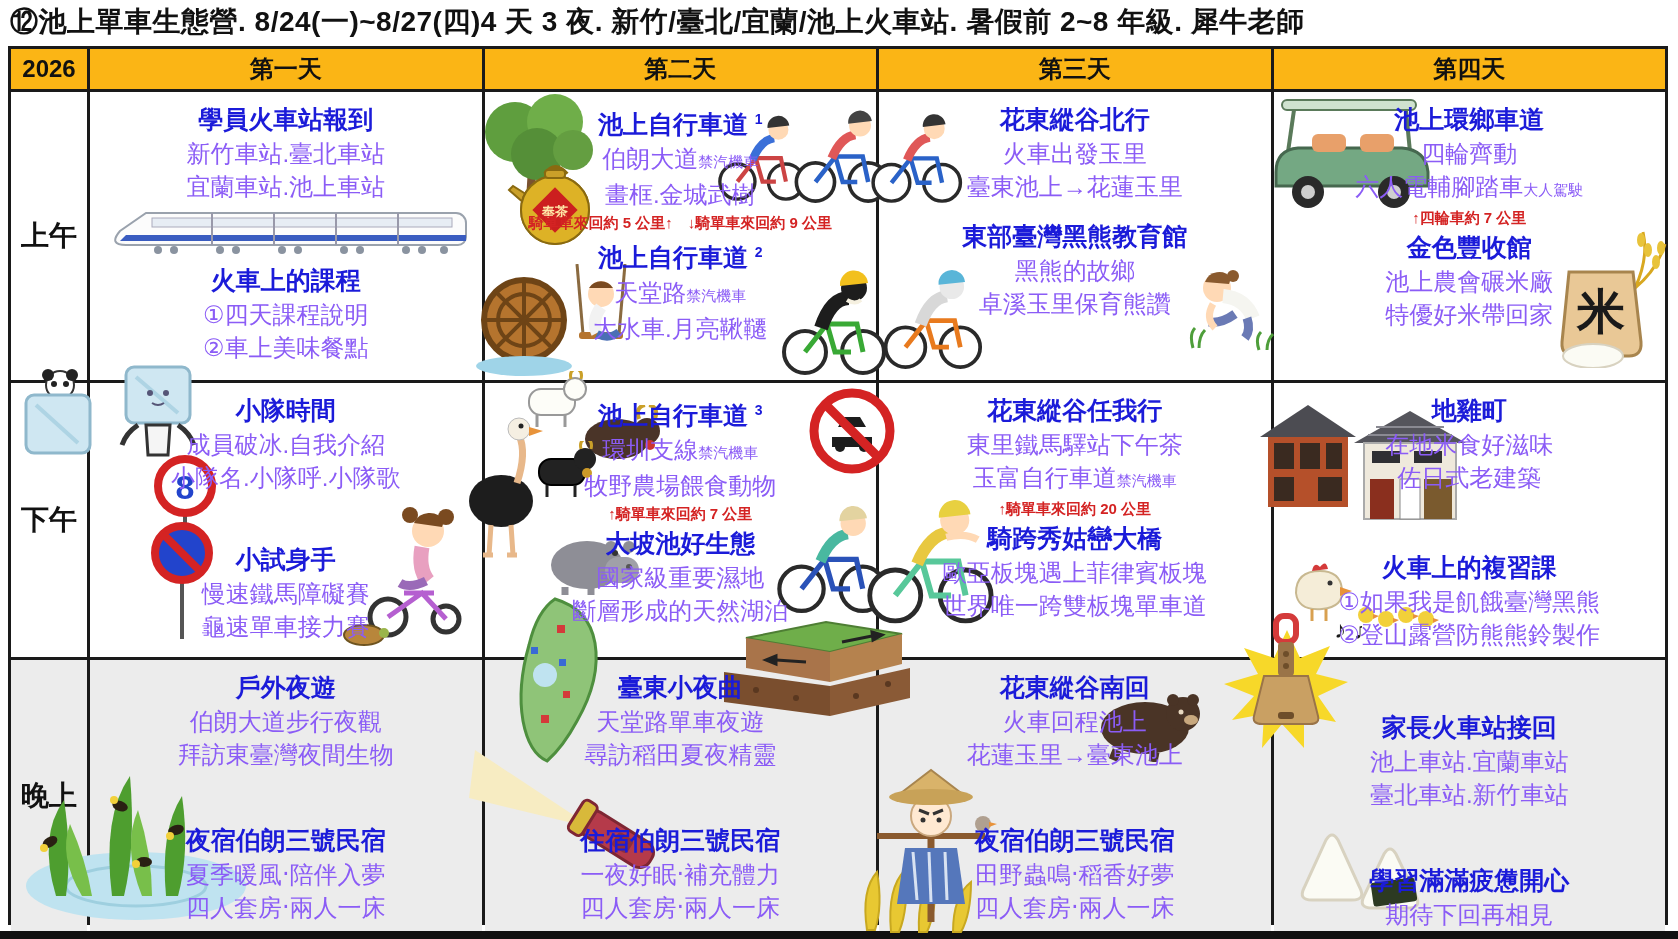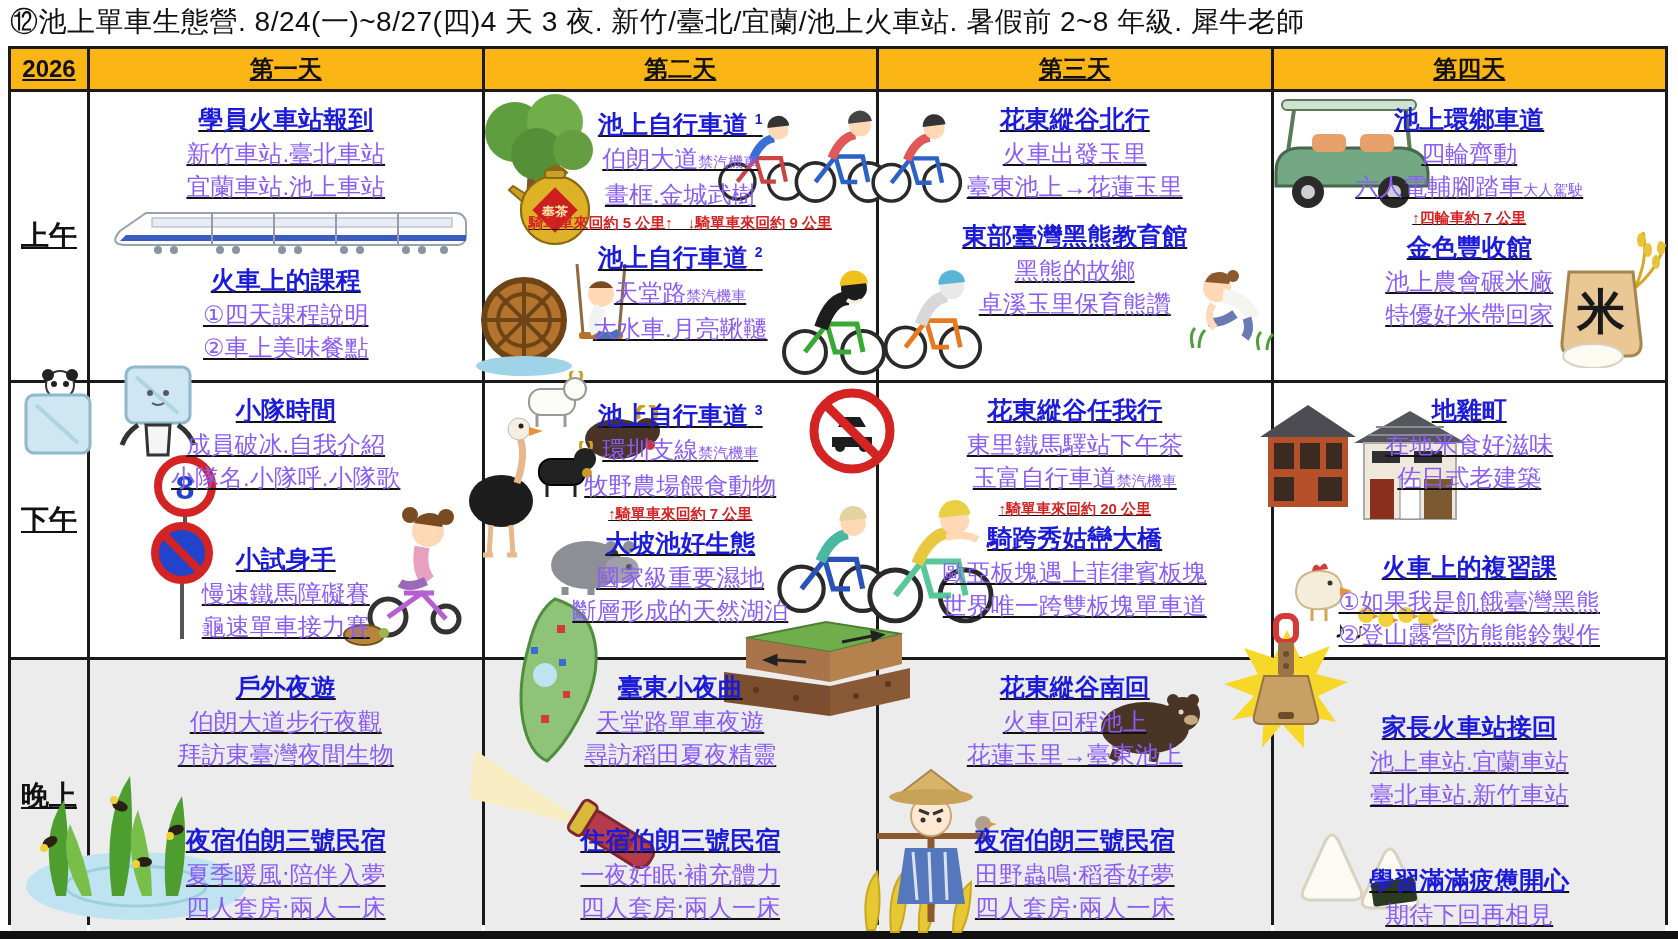--- a/index.html
+++ b/index.html
@@ -1,21 +1,21 @@
 <!DOCTYPE html>
 <html><head>
 <meta charset="utf-8">
 <style>
   html,body{margin:0;padding:0;}
   body{width:1678px;height:939px;position:relative;overflow:hidden;background:#fff;
        font-family:"Liberation Sans","DejaVu Sans",sans-serif;color:#111;}
-  .title{position:absolute;left:10px;top:3px;font-size:28px;font-weight:normal;white-space:nowrap;letter-spacing:0.5px;}
+  .title{position:absolute;left:10px;top:3px;font-size:28px;font-weight:bold;white-space:nowrap;letter-spacing:0.5px;}
   .grid{position:absolute;left:8px;top:46px;width:1660px;height:879px;
         background:#1a1a1a;border:3px solid #1a1a1a;box-sizing:border-box;
-        display:grid;grid-template-columns:76px 1fr 1fr 1fr 1fr;grid-template-rows:40px 288px 274px auto;gap:3px;text-decoration:underline;}
+        display:grid;grid-template-columns:76px 1fr 1fr 1fr 1fr;grid-template-rows:40px 288px 274px auto;gap:3px;}
   .hcell{background:#fbb515;display:flex;align-items:center;justify-content:center;
          font-size:24px;font-weight:bold;}
   .rlabel{background:#fff;display:flex;align-items:center;justify-content:center;
           font-size:28px;font-weight:bold;font-weight:600;}
   .cell{background:#fff;position:relative;text-align:center;padding-top:10px;box-sizing:border-box;}
   .eve{background:#ececec;}
   .txt{position:relative;z-index:2;}
   .h{font-size:25px;line-height:35px;font-weight:bold;color:#1b1bd9;}
   .t{font-size:24px;line-height:33px;color:#8b5cf6;}
   .small{font-size:15px;margin-top:27px;}

